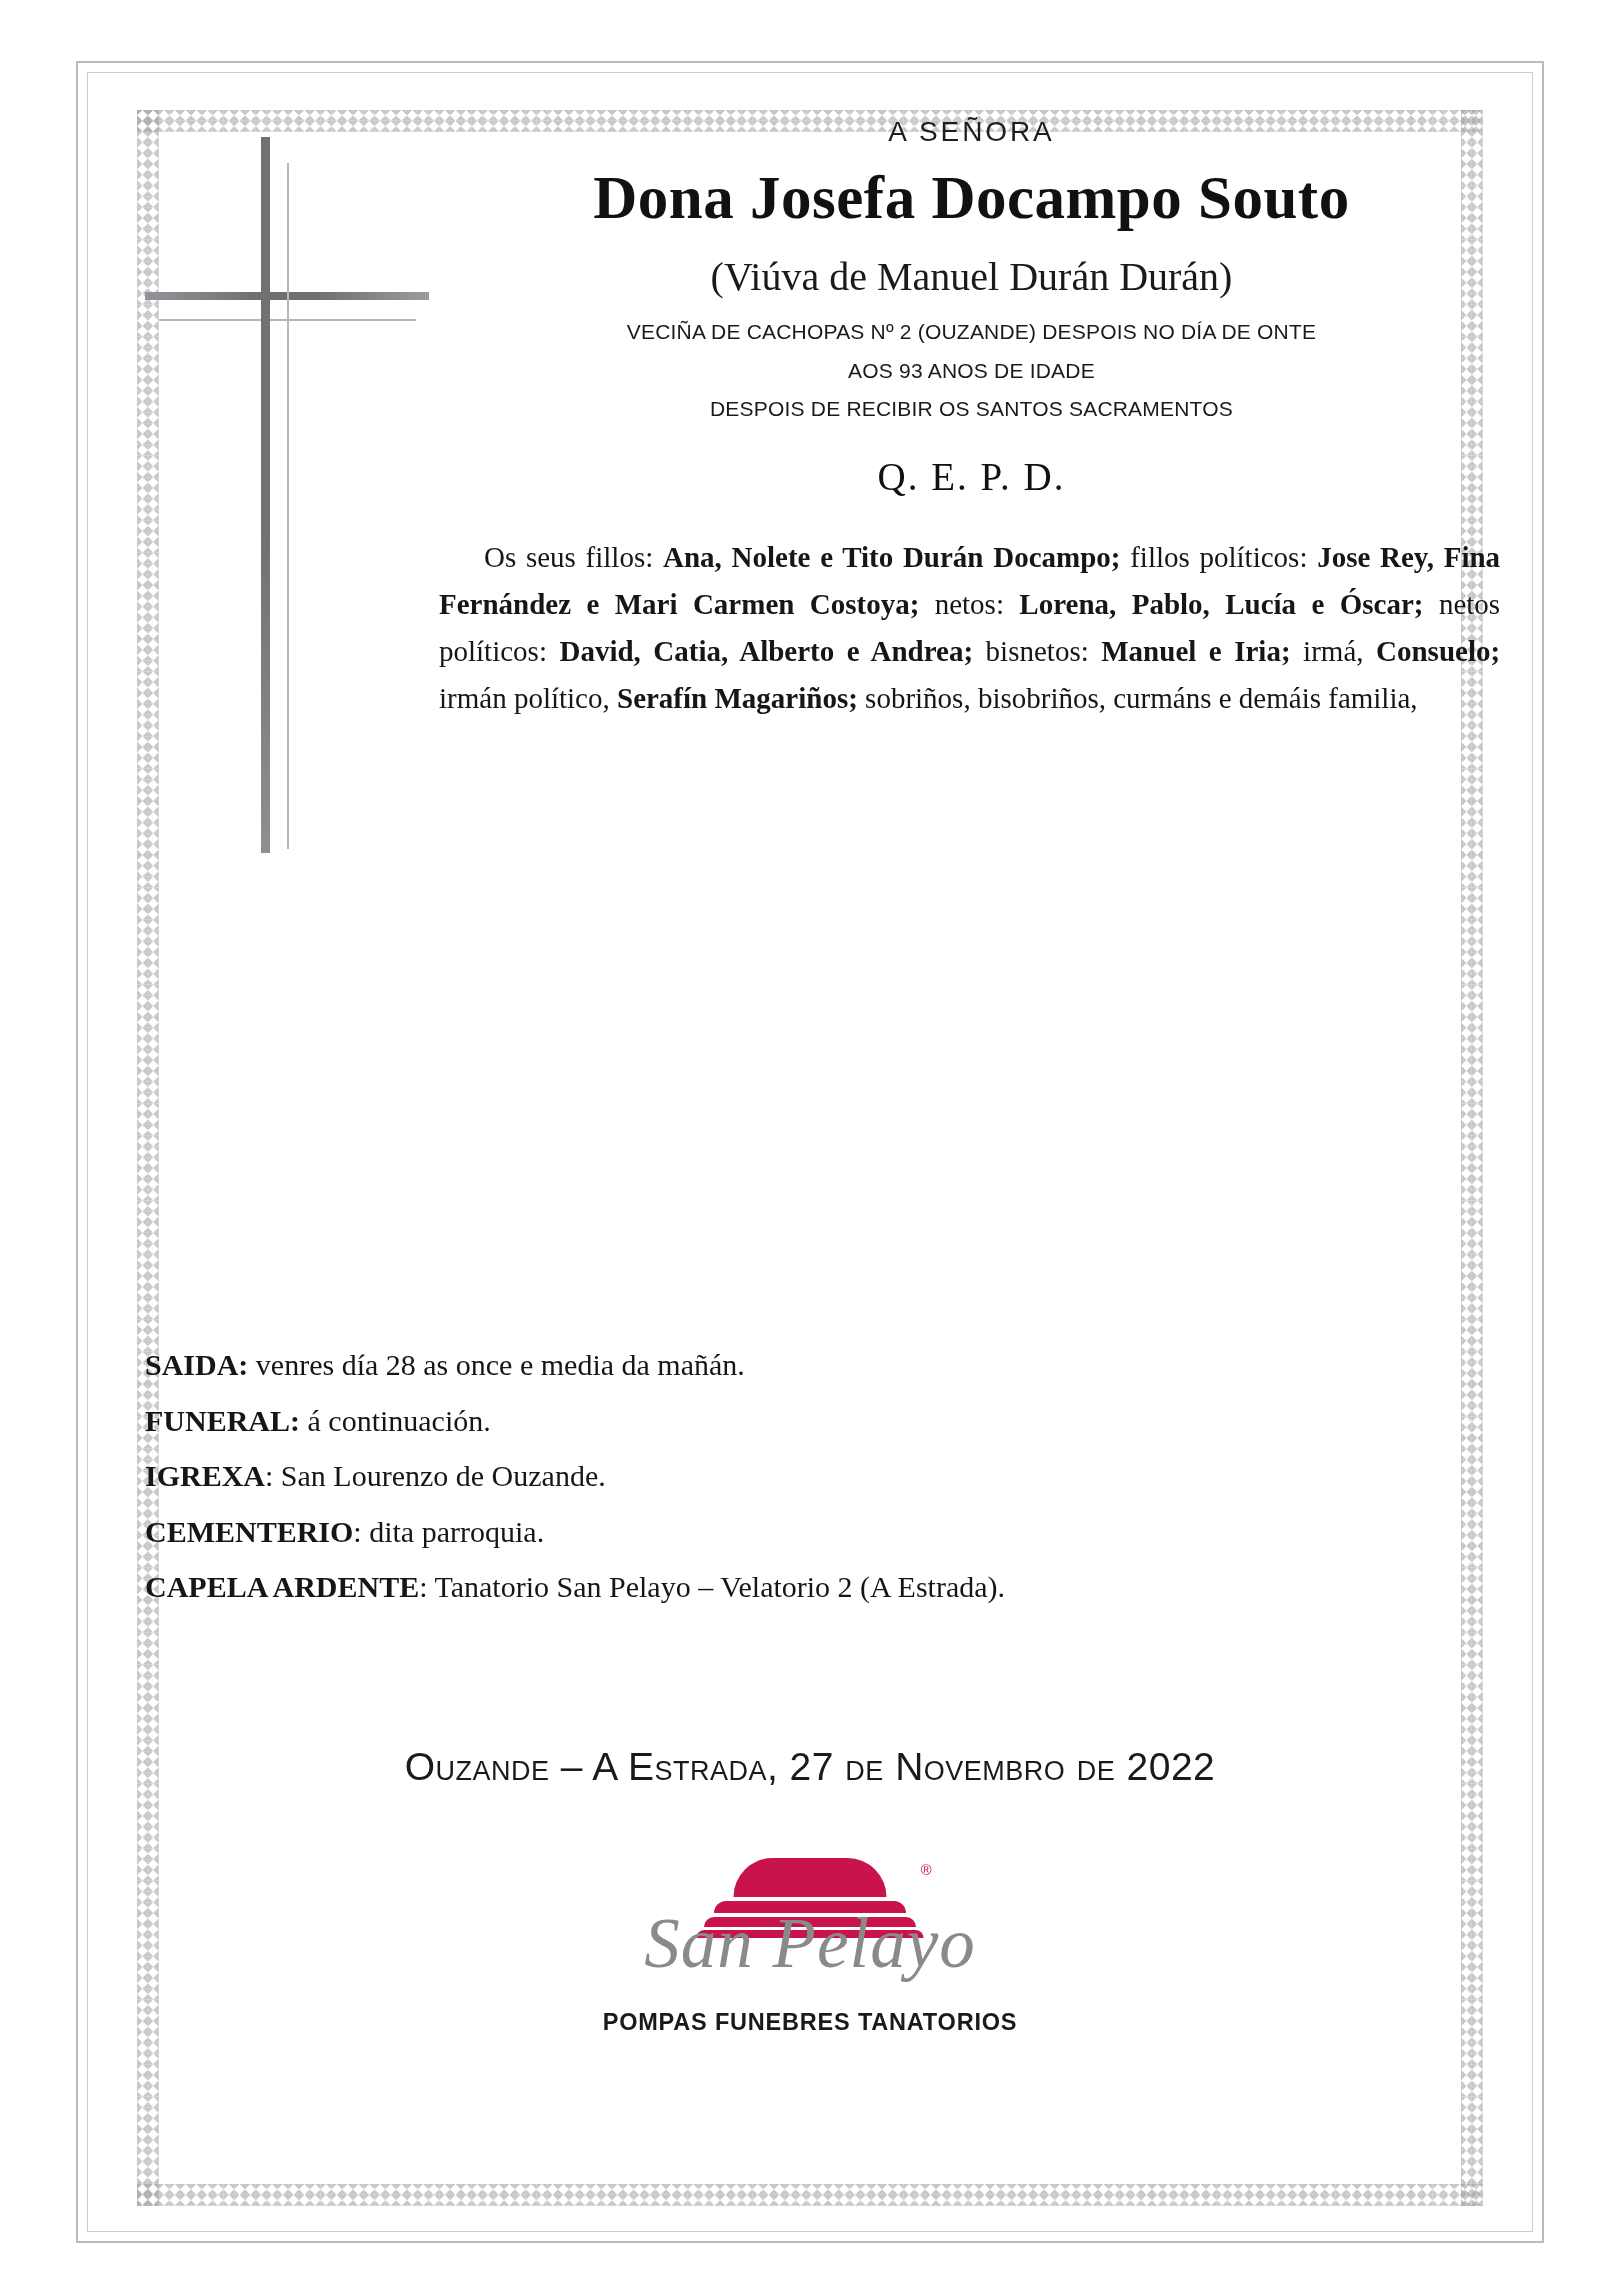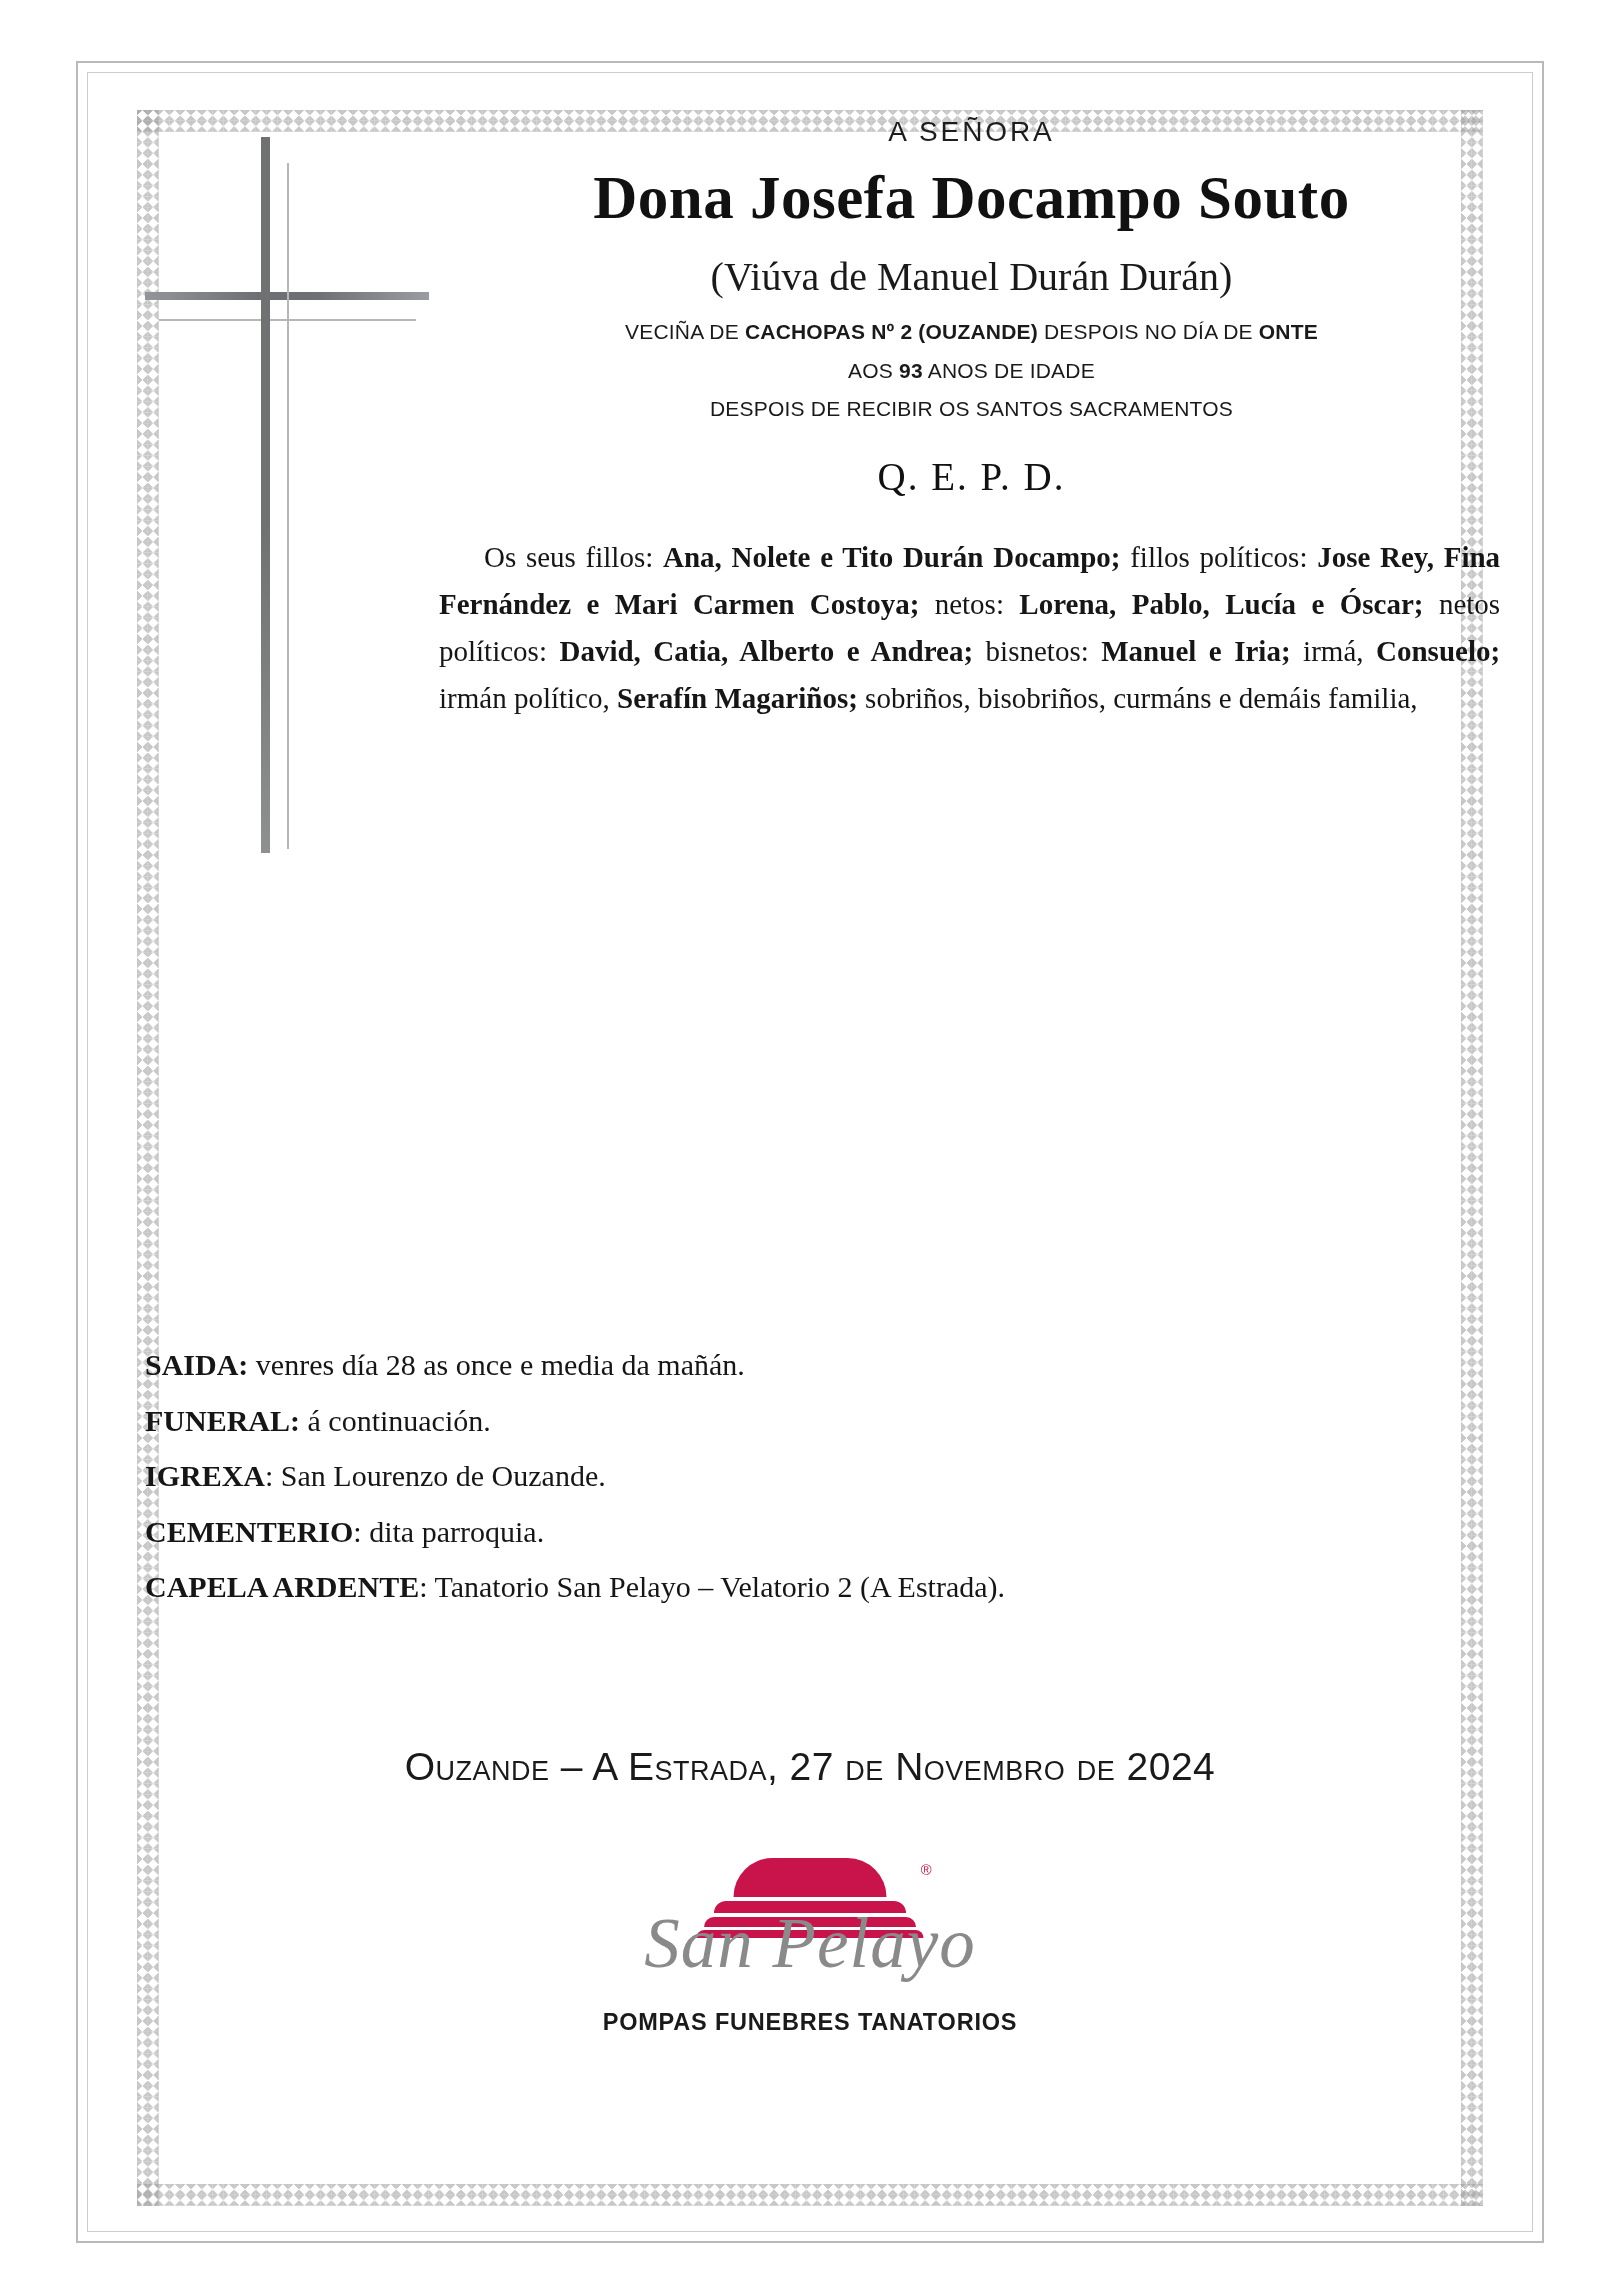--- a/index.html
+++ b/index.html
@@ -155,21 +155,21 @@
   .meta {
     text-align: center;
     font-family: "Liberation Sans", sans-serif;
     font-size: 21px;
     letter-spacing: 0.2px;
     color: #1a1a1a;
     margin-top: 19.6px;
   }
   .meta.two { margin-top: 14.7px; }
   .meta.three { margin-top: 14.7px; }
-  .meta b { font-weight: bold; margin-top: 13px; }
+  .meta b { font-weight: normal; margin-top: 13px; }
 
   .qepd {
     text-align: center;
     font-family: "Liberation Serif", serif;
     font-size: 39px;
     letter-spacing: 2px;
     margin-top: 33px;
     color: #111;
   }
 
@@ -342,21 +342,21 @@
         <span class="lbl">IGREXA</span><span>: San Lourenzo de Ouzande.</span>
       </div>
       <div class="line">
         <span class="lbl">CEMENTERIO</span><span>: dita parroquia.</span>
       </div>
       <div class="line">
         <span class="lbl">CAPELA ARDENTE</span><span>: Tanatorio San Pelayo – Velatorio 2 (A Estrada).</span>
       </div>
     </div>
 
-    <div class="place-date">Ouzande – A Estrada, 27 de Novembro de 2024</div>
+    <div class="place-date">Ouzande – A Estrada, 27 de Novembro de 2022</div>
 
     <div class="logo-block">
       <div class="logo-mark">
         <div class="arc arc1"></div>
         <div class="arc arc2"></div>
         <div class="arc arc3"></div>
         <div class="arc arc4"></div>
         <div class="reg-mark">®</div>
         <div class="logo-script">San Pelayo</div>
       </div>

